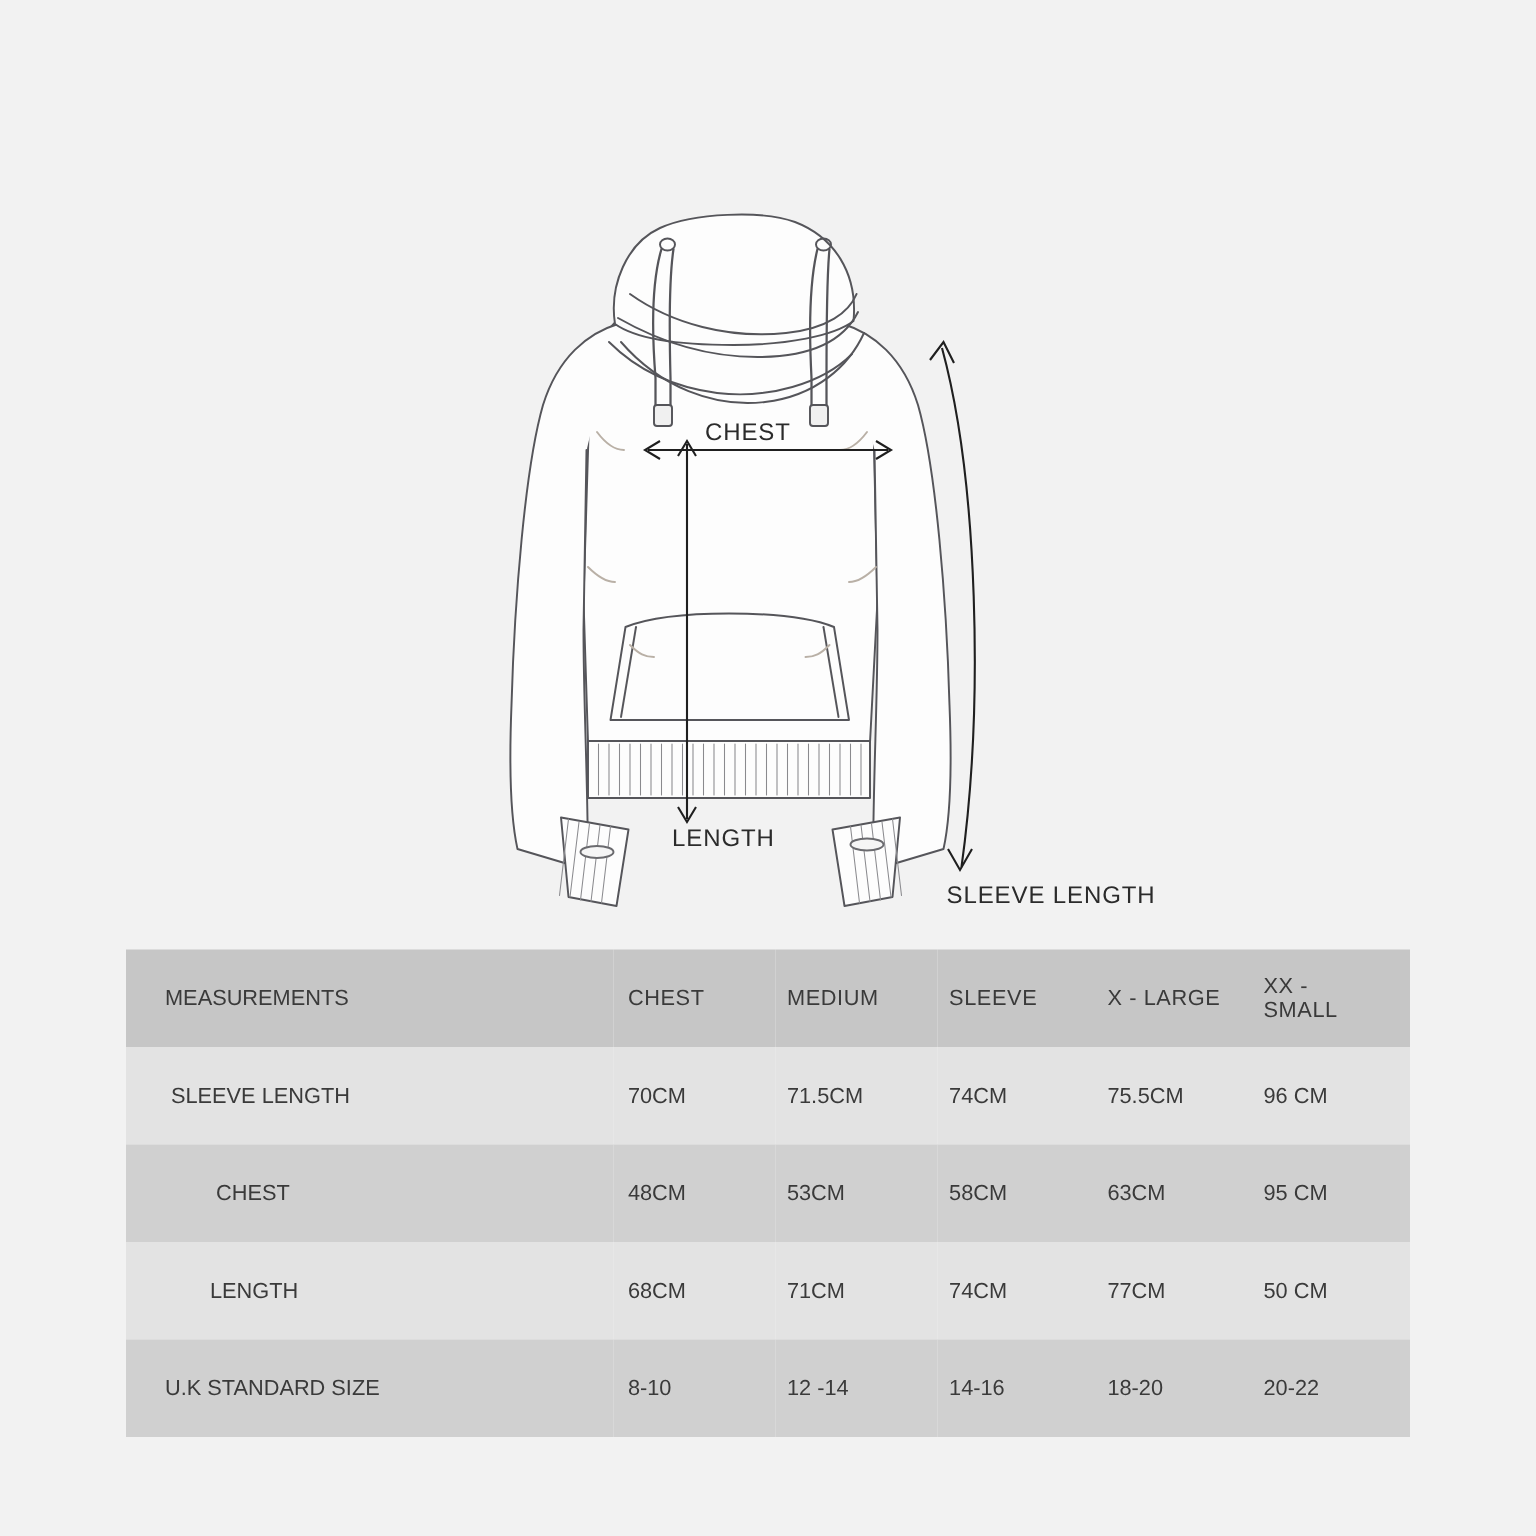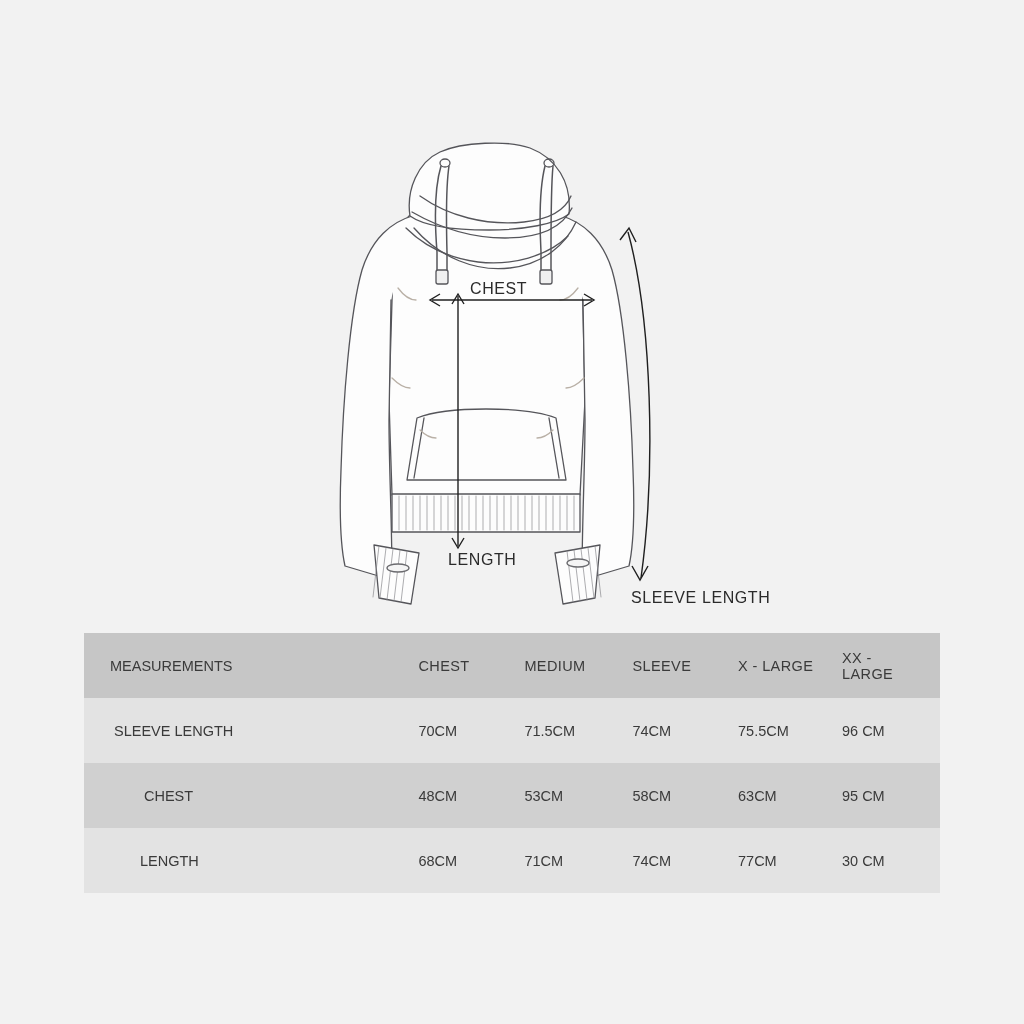--- a/index.html
+++ b/index.html
@@ -226,21 +226,21 @@
 </div>
 
 <table id="size-table">
   <thead>
     <tr>
       <th class="col-name">MEASUREMENTS</th>
       <th class="col-val v1">CHEST</th>
       <th class="col-val v2">MEDIUM</th>
       <th class="col-val v3">SLEEVE</th>
       <th class="col-val v4">X - LARGE</th>
-      <th class="col-val v5">XX - LARGE</th>
+      <th class="col-val v5">XX - SMALL</th>
     </tr>
   </thead>
   <tbody>
     <tr class="odd-row">
       <td class="col-name indent-1">SLEEVE LENGTH</td>
       <td class="col-val v1">70CM</td>
       <td class="col-val v2">71.5CM</td>
       <td class="col-val v3">74CM</td>
       <td class="col-val v4">75.5CM</td>
       <td class="col-val v5">96 CM</td>
@@ -252,16 +252,24 @@
       <td class="col-val v3">58CM</td>
       <td class="col-val v4">63CM</td>
       <td class="col-val v5">95 CM</td>
     </tr>
     <tr class="odd-row">
       <td class="col-name indent-3">LENGTH</td>
       <td class="col-val v1">68CM</td>
       <td class="col-val v2">71CM</td>
       <td class="col-val v3">74CM</td>
       <td class="col-val v4">77CM</td>
-      <td class="col-val v5">30 CM</td>
+      <td class="col-val v5">50 CM</td>
+    </tr>
+    <tr class="even-row">
+      <td class="col-name">U.K STANDARD SIZE</td>
+      <td class="col-val v1">8-10</td>
+      <td class="col-val v2">12 -14</td>
+      <td class="col-val v3">14-16</td>
+      <td class="col-val v4">18-20</td>
+      <td class="col-val v5">20-22</td>
     </tr>
   </tbody>
 </table>
 
 </body></html>

